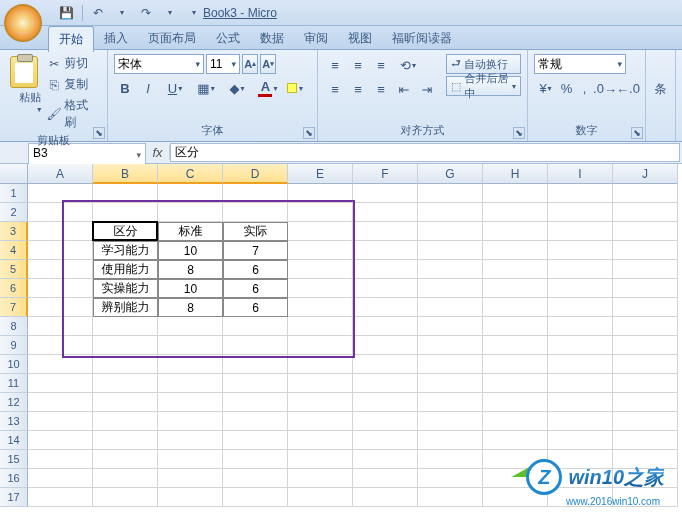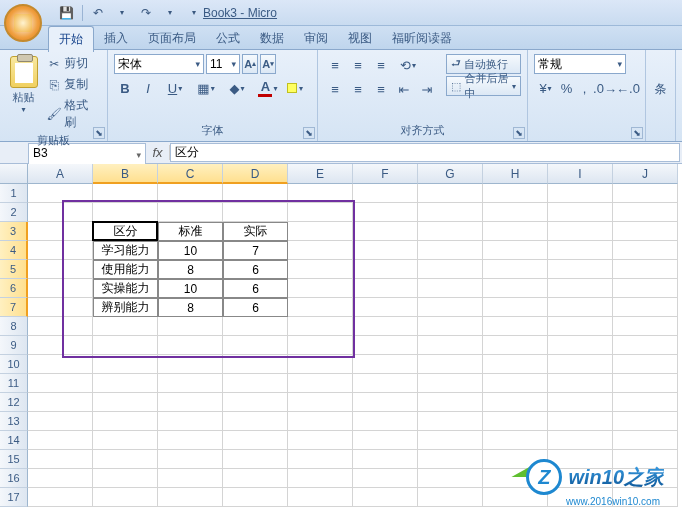--- a/index.html
+++ b/index.html
@@ -20,21 +20,21 @@
 .tab.active { background: #e8f0fa; border: 1px solid #8aa8cc; border-bottom: none; border-radius: 3px 3px 0 0; color: #15428b; }
 
 
 .ribbon { background: linear-gradient(#e8f0fa, #d5e4f4); height: 92px; display: flex; border-bottom: 1px solid #8aa8cc; }
 .group { border-right: 1px solid #b0c6e0; padding: 4px 6px 2px; display: flex; flex-direction: column; position: relative; }
 .group-label { text-align: center; font-size: 11px; color: #3b5b84; margin-top: auto; padding: 1px 0; }
 .group-content { display: flex; gap: 4px; flex: 1; }
 .dialog-launcher { position: absolute; right: 2px; bottom: 2px; width: 12px; height: 12px; font-size: 9px; color: #3b5b84; cursor: pointer; display: flex; align-items: center; justify-content: center; border: 1px solid #a0b8d4; }
 
 
-.paste-big { width: 36px; text-align: center; }
+.paste-big { width: 36px; text-align: right; }
 .paste-ico { width: 28px; height: 32px; margin: 2px auto; background: linear-gradient(#f8e8a0, #f0d060); border: 1px solid #c0a030; border-radius: 3px; position: relative; }
 .paste-ico::before { content: ""; position: absolute; top: -3px; left: 6px; width: 14px; height: 6px; background: #d0c8b0; border: 1px solid #908870; border-radius: 2px; }
 .paste-ico::after { content: ""; position: absolute; top: 6px; left: 4px; right: 4px; bottom: 4px; background: #fff; }
 .paste-lbl { color: #3b5b84; font-size: 11px; }
 .clip-col { display: flex; flex-direction: column; gap: 2px; }
 .clip-row { display: flex; align-items: center; gap: 3px; color: #3b5b84; cursor: pointer; padding: 1px 2px; }
 .mini-ico { width: 14px; height: 14px; display: inline-flex; align-items: center; justify-content: center; }
 
 
 .font-top { display: flex; gap: 2px; align-items: center; margin-bottom: 3px; }
@@ -235,20 +235,21 @@
           <span class="dd">▾</span>
       </div>
       <div class="num-row">
         <div class="tbtn split">¥<span class="dd">▾</span></div>
         <div class="tbtn">%</div>
         <div class="tbtn">,</div>
         <div class="tbtn">.0→</div>
         <div class="tbtn">←.0</div>
       </div>
     </div>
+    <div class="group-label">数字</div>
     <div class="dialog-launcher">⬊</div>
   </div>
 
   <div class="group" style="width:30px">
     <div style="flex:1;display:flex;align-items:center;justify-content:center;color:#3b5b84">条</div>
     <div class="group-label">&nbsp;</div>
   </div>
 </div>
 
 <div class="formula-row">

